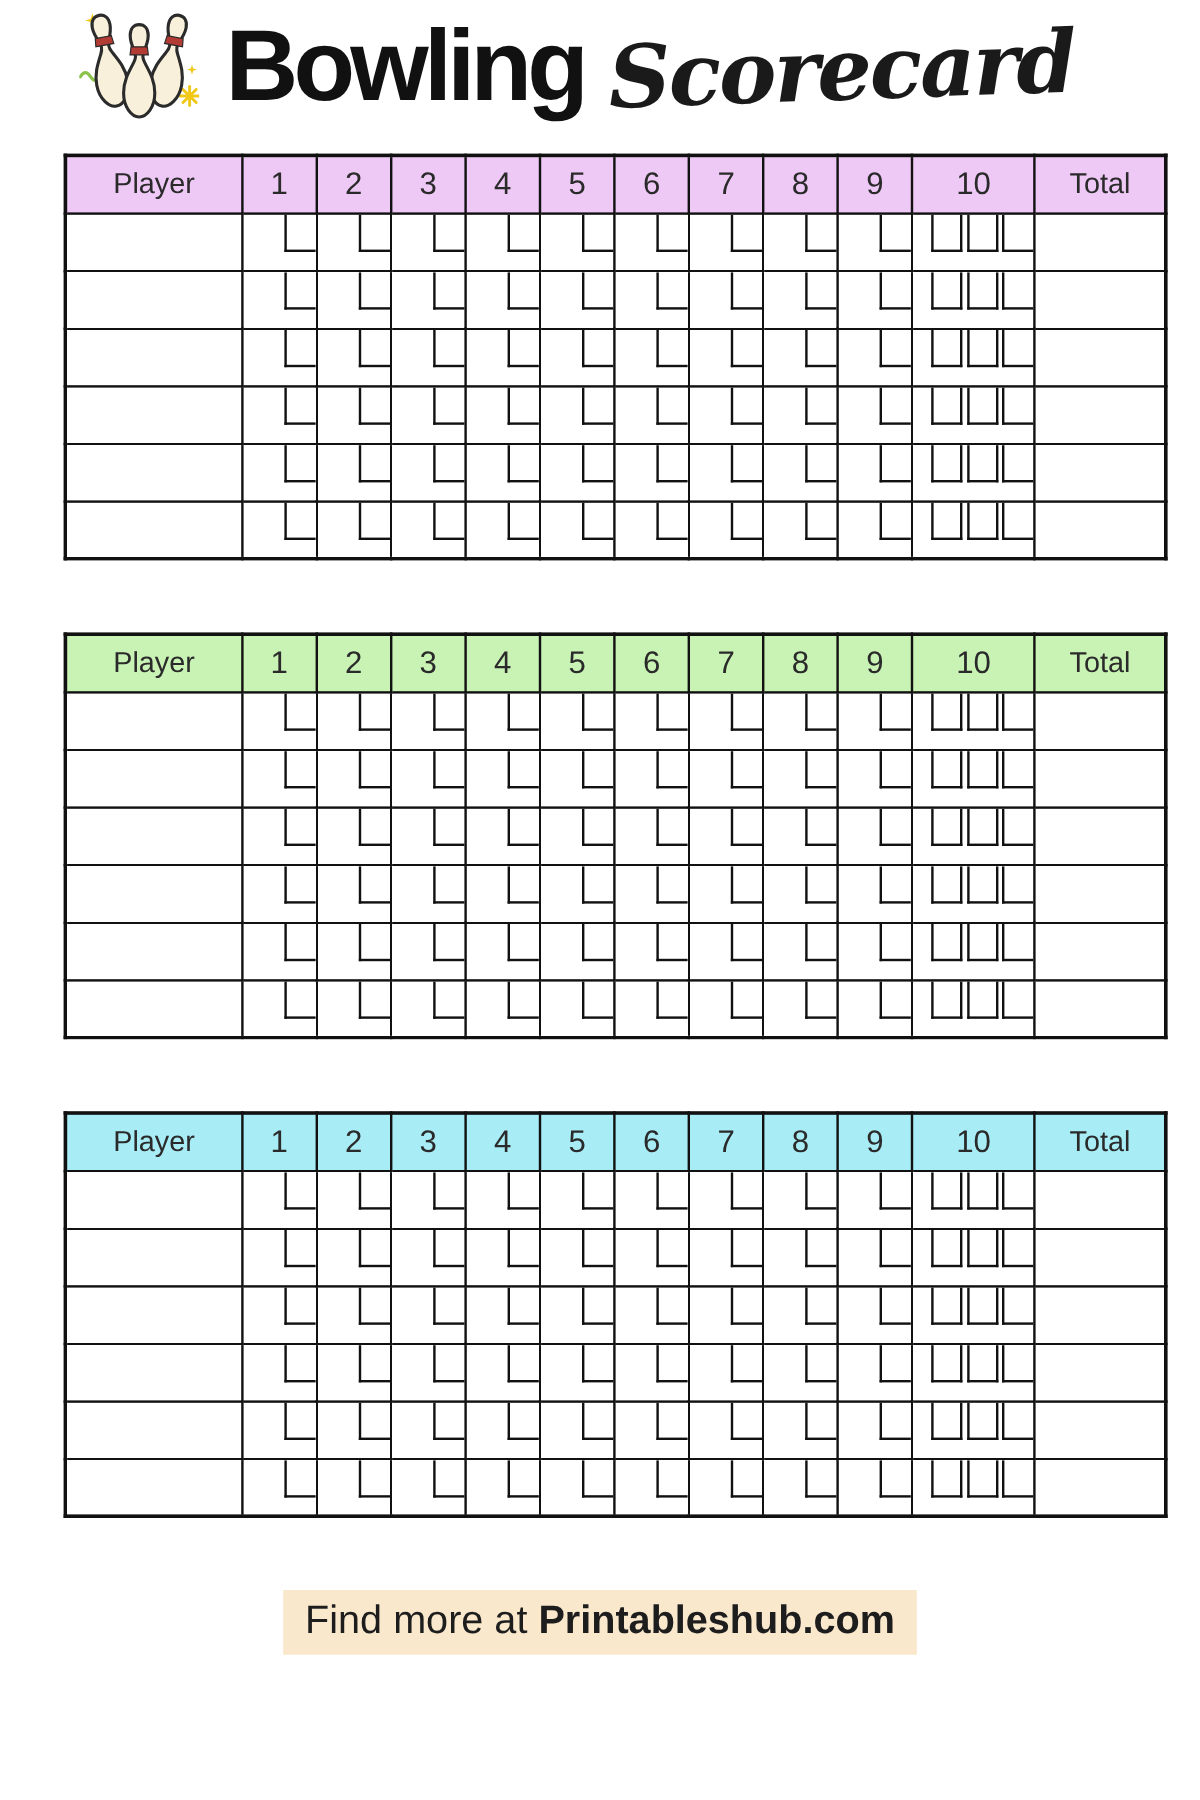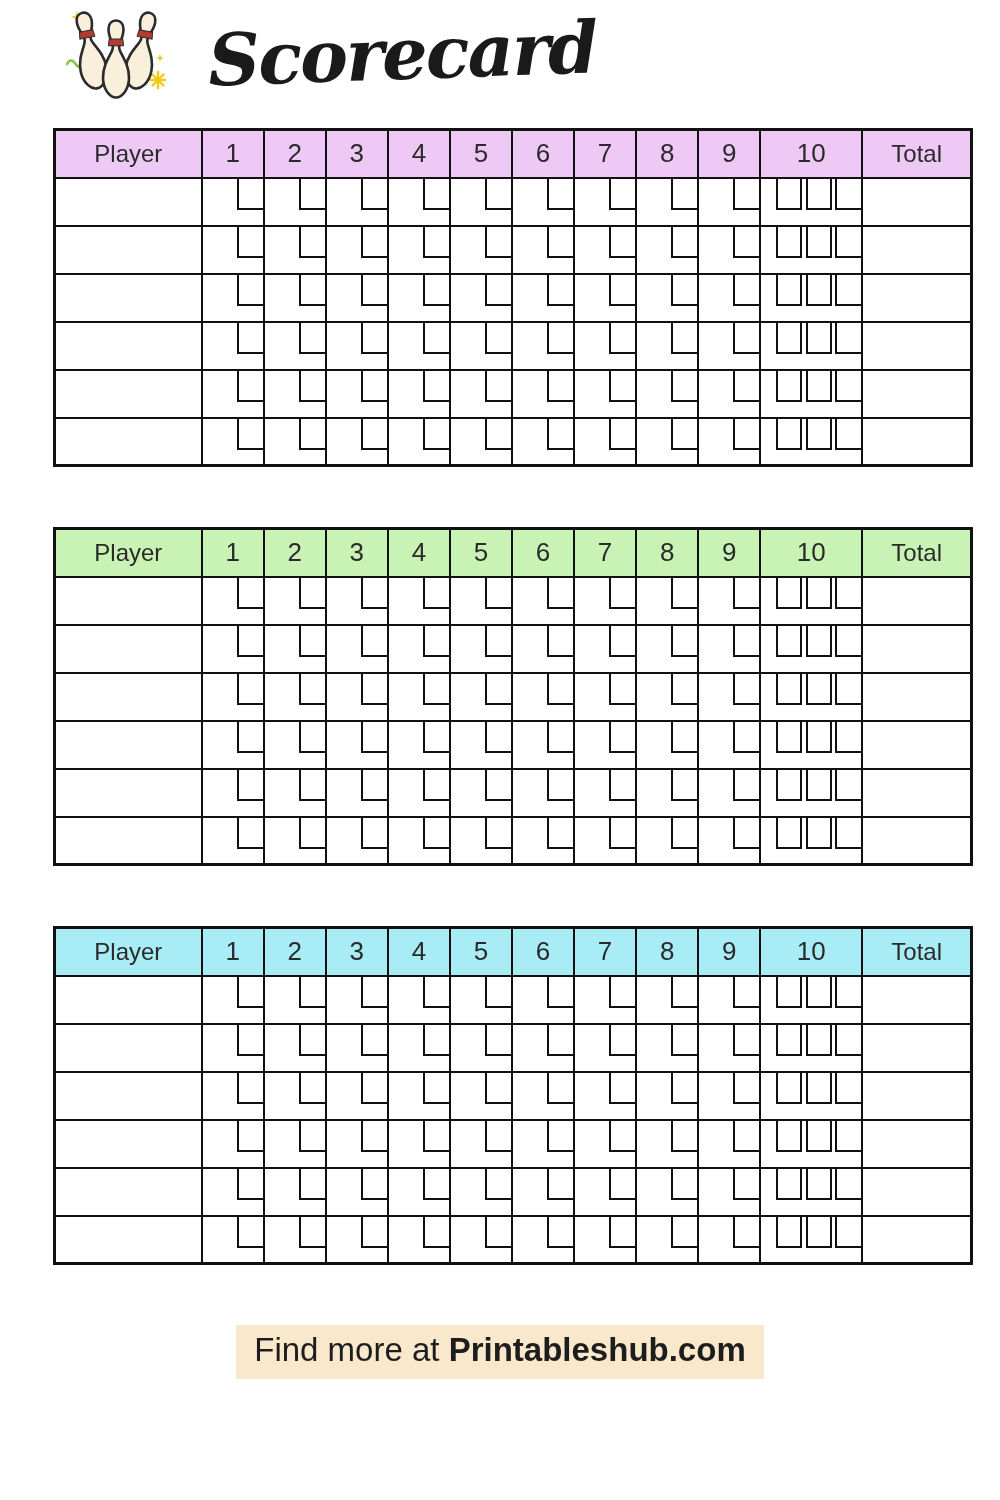--- a/index.html
+++ b/index.html
@@ -129,20 +129,21 @@
           <path d="M84 74 L100 74"></path>
         <path d="M86.5 68.5 L97.5 79.5"></path>
           <path d="M97.5 68.5 L86.5 79.5"></path>
       </g>
 
       <use href="#pin" transform="translate(13,4) rotate(-11 17 72)"></use>
       <use href="#pin" transform="translate(53,4) rotate(11 17 72)"></use>
       <use href="#pin" transform="translate(33,13)"></use>
     </svg>
     <h1 class="title-text" style="margin:0;">
+      <span class="title-bold">Bowling</span>
       <span class="title-script">Scorecard</span>
     </h1>
   </header>
 
   <main class="scorecards" id="scorecards">
       <table class="scorecard">
         <colgroup>
           <col style="width: 147px;">
           <col style="width: 62px;">
           <col style="width: 62px;">

